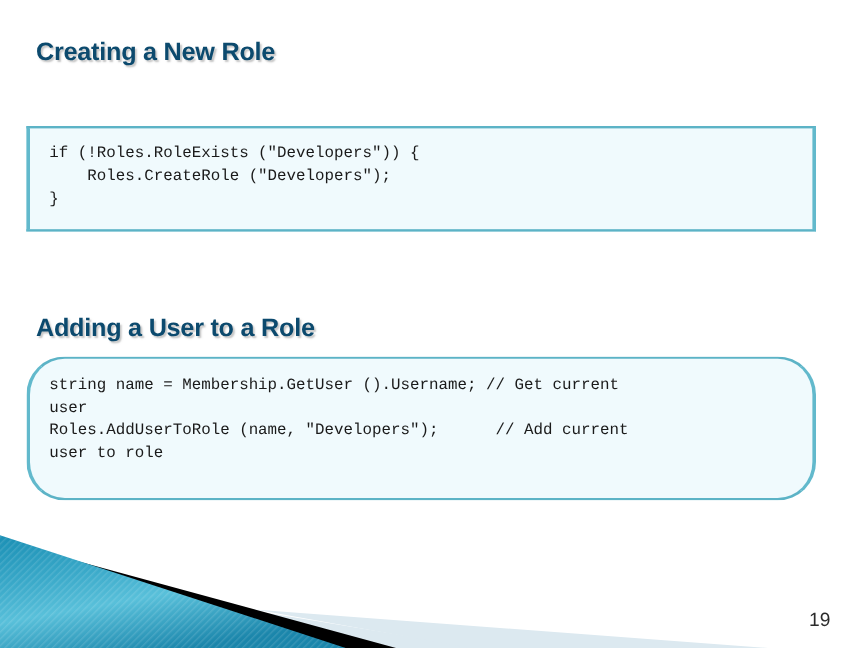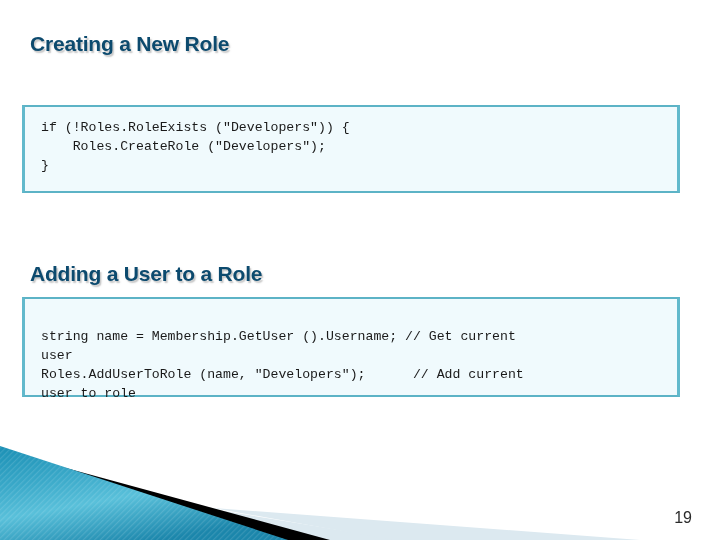--- a/index.html
+++ b/index.html
@@ -50,22 +50,23 @@
     border-right: 3px solid #62b9cc;
     box-sizing: border-box;
   }
   #code-box-1 {
     top: 105px;
     height: 88px;
     padding: 11px 8px 10px 16px;
   }
   #code-box-2 {
     top: 297px;
-    height: 100px;
-    padding: 28px 8px 10px 16px;
+    height: 120px;
+    padding: 12px 8px 10px 16px;
+    border-radius: 32px;
   }
   .code-text {
     margin: 0;
     font-family: "Liberation Mono", "DejaVu Sans Mono", monospace;
     font-size: 13.2px;
     line-height: 19px;
     color: #1a1a1a;
     white-space: pre;
     letter-spacing: 0px;
   }

